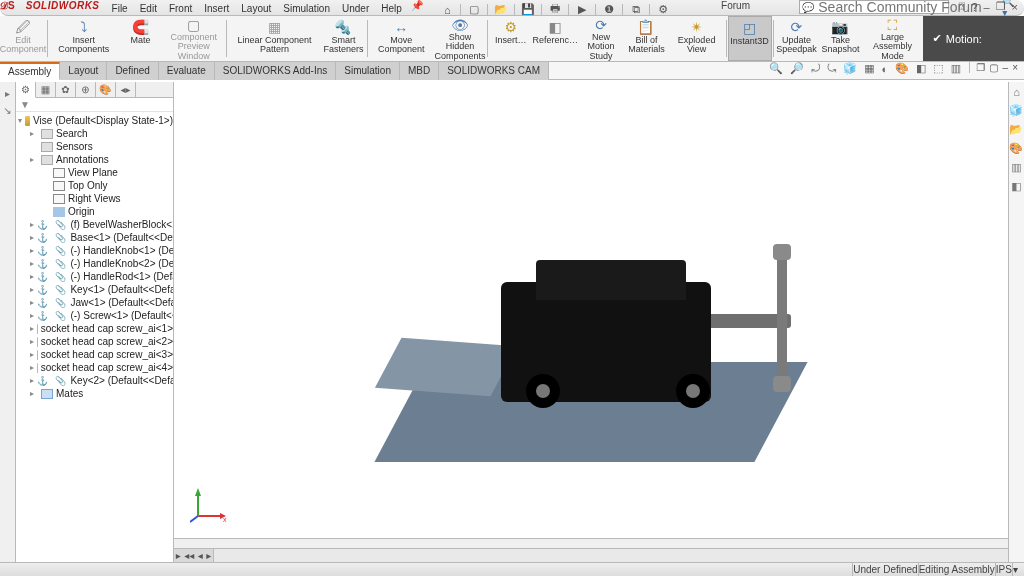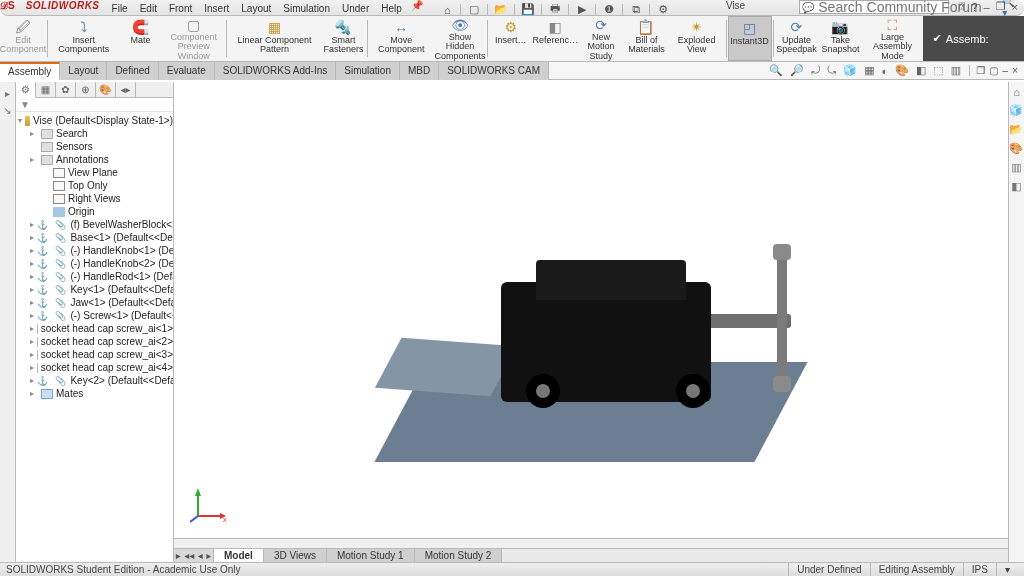--- a/index.html
+++ b/index.html
@@ -33,21 +33,21 @@
 .rbtn.dim{color:#999;}
 .rbtn .ic{width:20px;height:18px;display:flex;align-items:center;justify-content:center;font-size:14px;color:#6e8f4d;}
 .rbtn .ic.blue{color:#4d7db0;}
 .rbtn .ic.gold{color:#c79a2f;}
 .rbtn .ic.grey{color:#888;}
 .rsep{width:1px;background:var(--border);margin:4px 1px;}
 #instant3d{background:var(--instant);border:1px solid #aaa;}
 #talking{width:120px;background:var(--talking-bg);color:#fff;display:flex;align-items:center;padding:0 10px;font-size:11px;margin-left:auto;gap:4px;}
 
 
-#cmdtabs{height:18px;background:#f6f6f6;border-bottom:1px solid var(--border);display:flex;align-items:center;}
+#cmdtabs{height:18px;background:#f6f6f6;border-bottom:1px solid var(--border);display:flex;align-items:flex-start;}
 #cmdtabs .ct{padding:0 8px;line-height:17px;border-right:1px solid var(--border);background:var(--tab-inactive);color:#333;font-size:10px;cursor:default;}
 #cmdtabs .ct.active{background:#fff;border-bottom:1px solid #fff;border-top:2px solid var(--orange);line-height:15px;}
 #view-toolbar{margin-left:auto;display:flex;align-items:center;gap:3px;padding-right:6px;color:#666;font-size:11px;}
 #view-toolbar .vt{padding:0 2px;}
 #doc-winctrl{display:flex;gap:4px;padding:0 6px;align-items:center;color:#555;border-left:1px solid var(--border);}
 
 
 #workspace{position:absolute;top:82px;left:0;right:0;bottom:14px;display:flex;}
 #leftstrip{width:16px;background:#f0f0f0;border-right:1px solid var(--border);display:flex;flex-direction:column;align-items:center;gap:6px;padding-top:6px;color:#777;font-size:10px;}
 #featuretree{width:158px;background:var(--panel-bg);border-right:1px solid var(--border);display:flex;flex-direction:column;overflow:hidden;}
@@ -92,21 +92,21 @@
 #vise .wheel2{position:absolute;left:85px;top:52px;width:34px;height:34px;background:#000;border-radius:50%;}
 #vise .wheel2::after{content:"";position:absolute;left:10px;top:10px;width:14px;height:14px;background:#777;border-radius:50%;}
 #vise .rod{position:absolute;left:30px;top:-8px;width:170px;height:14px;background:#6f6f6f;border-radius:3px;}
 #vise .handlev{position:absolute;left:186px;top:-70px;width:10px;height:130px;background:#7a7a7a;border-radius:5px;}
 #vise .knobt{position:absolute;left:182px;top:-78px;width:18px;height:16px;background:#8a8a8a;border-radius:4px;}
 #vise .knobb{position:absolute;left:182px;top:54px;width:18px;height:16px;background:#8a8a8a;border-radius:4px;}
 
 
 #statusbar{position:absolute;left:0;right:0;bottom:0;height:14px;background:linear-gradient(#eee,#ddd);border-top:1px solid var(--border);display:flex;align-items:center;font-size:10px;color:#444;padding:0 6px;}
 #statusbar .sp{flex:1;}
-#statusbar .cell{padding:0 8px;border-left:1px solid var(--border);height:100%;display:flex;align-items:center;}
+#statusbar .cell{padding:0 0;border-left:1px solid var(--border);height:100%;display:flex;align-items:center;}
 </style>
 </head>
 <body>
 
 <div id="topbar">
   <span class="ds">𝒟S</span>
   <span id="logo">SOLIDWORKS</span>
   <div id="menus">
       <span>File</span>
       <span>Edit</span>
@@ -130,21 +130,21 @@
       <div class="qat-btn">🖶</div>
       <div class="qat-sep"></div>
       <div class="qat-btn">▶</div>
       <div class="qat-sep"></div>
       <div class="qat-btn">❶</div>
       <div class="qat-sep"></div>
       <div class="qat-btn">⧉</div>
       <div class="qat-sep"></div>
       <div class="qat-btn">⚙</div>
     </div>
-  <div id="doc-title">Vise</div>
+  <div id="doc-title">Forum</div>
   <div id="search-box">
     <span>💬</span>
     <input placeholder="Search Community Forum" style="">
     <span class="mag">🔍▾</span>
   </div>
   <div id="win-controls">
     <span>⍰</span>
     <span>?</span>
     <span>–</span>
     <span>❐</span>
@@ -222,21 +222,21 @@
     <div class="rbtn">
       <div class="ic grey">📷</div>
       <div>Take<br>Snapshot</div>
     </div>
     <div class="rbtn">
       <div class="ic gold">⛶</div>
       <div>Large Assembly<br>Mode</div>
     </div>
     <div id="talking">
       <span>✔</span>
-      <span>Assemb:</span>
+      <span>Motion:</span>
     </div>
   </div>
 
 <div id="cmdtabs">
   <div id="cmdtabs-inner" style="display:flex">
       <div class="ct active">Assembly</div>
       <div class="ct">Layout</div>
       <div class="ct">Defined</div>
       <div class="ct">Evaluate</div>
       <div class="ct">SOLIDWORKS Add-Ins</div>
@@ -438,39 +438,32 @@
     </svg>
     <div id="viewlabel">*Dimetric</div>
     <div id="scroll-h"></div>
     <div id="viewtabs">
       <div class="pg">
           <span>▸</span>
           <span>◂◂</span>
           <span>◂</span>
           <span>▸</span>
         </div>
-      <div id="viewtabs-inner" style="display:flex">
-          <div class="vt2 active">Model</div>
-          <div class="vt2">3D Views</div>
-          <div class="vt2">Motion Study 1</div>
-          <div class="vt2">Motion Study 2</div>
-        </div>
     </div>
   </div>
 
   <div id="rightstrip">
       <span>⌂</span>
       <span>🧊</span>
       <span>📂</span>
       <span>🎨</span>
       <span>▥</span>
       <span>◧</span>
     </div>
 </div>
 
 <div id="statusbar">
-  <span>SOLIDWORKS Student Edition - Academic Use Only</span>
   <span class="sp"></span>
   <span class="cell">Under Defined</span>
   <span class="cell">Editing Assembly</span>
   <span class="cell">IPS</span>
   <span class="cell">▾</span>
 </div>
 
 </body></html>

